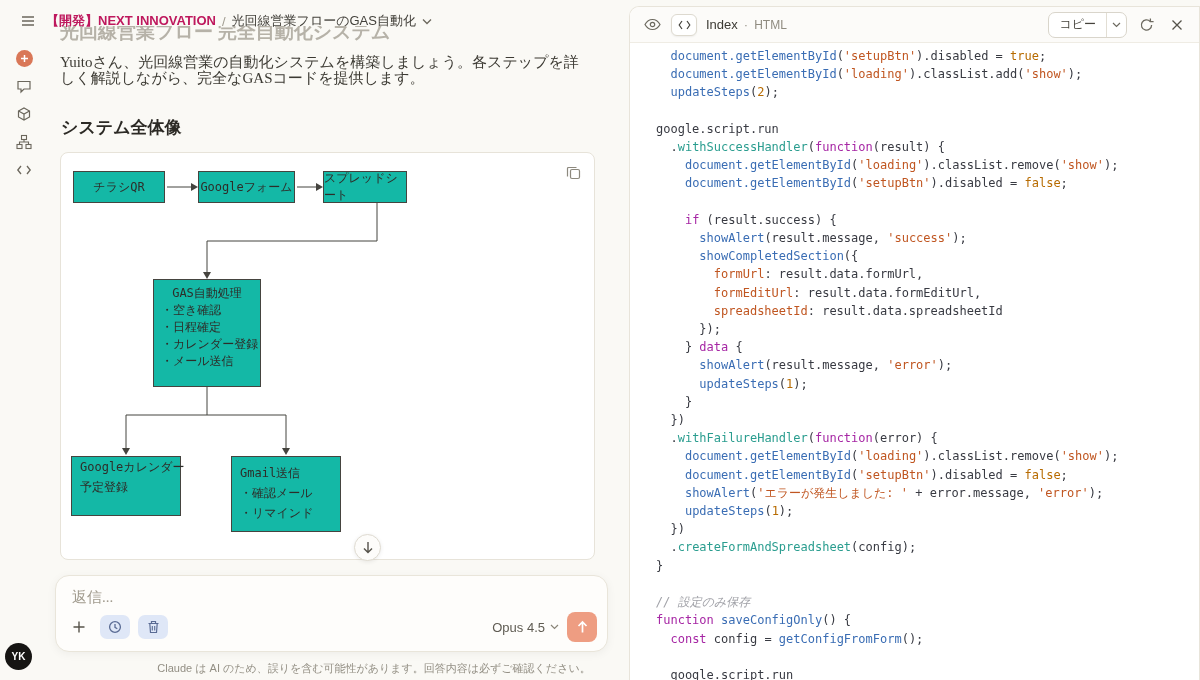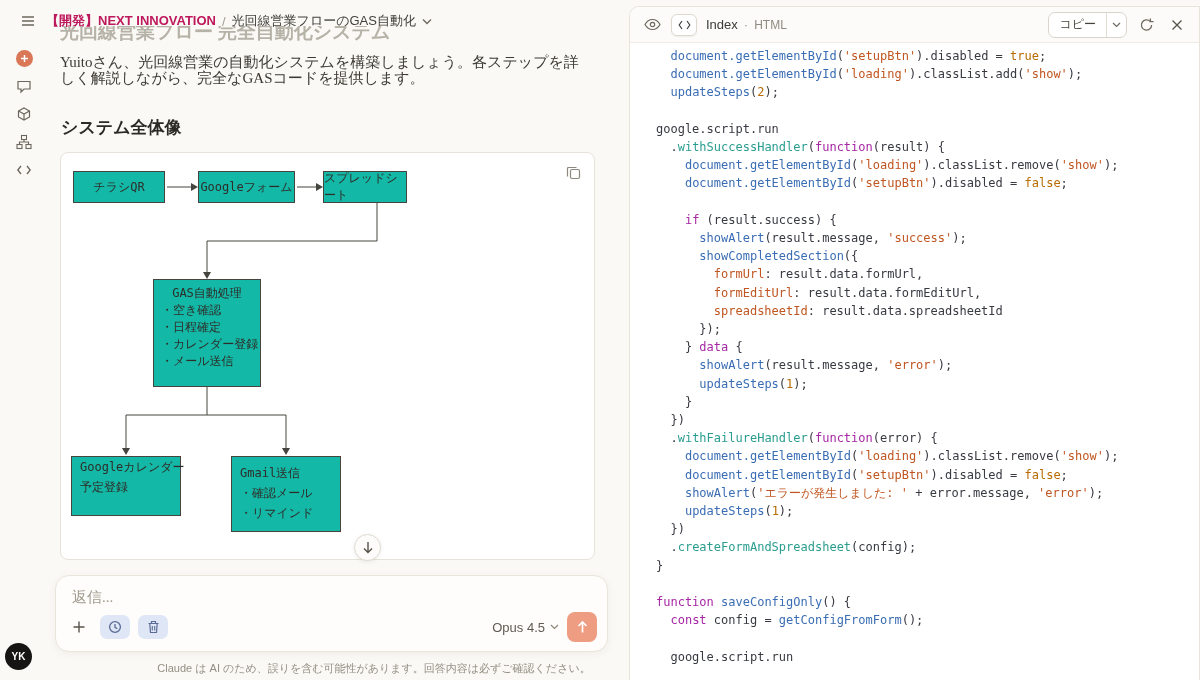--- a/index.html
+++ b/index.html
@@ -334,20 +334,21 @@
           <div class="code-line"><span class="tk-p">  })</span></div>
           <div class="code-line"><span class="tk-p">  .</span><span class="tk-t">withFailureHandler</span><span class="tk-p">(</span><span class="tk-k">function</span><span class="tk-p">(error) {</span></div>
           <div class="code-line"><span class="tk-p">    </span><span class="tk-b">document.getElementById</span><span class="tk-p">(</span><span class="tk-s">'loading'</span><span class="tk-p">).classList.remove(</span><span class="tk-s">'show'</span><span class="tk-p">);</span></div>
           <div class="code-line"><span class="tk-p">    </span><span class="tk-b">document.getElementById</span><span class="tk-p">(</span><span class="tk-s">'setupBtn'</span><span class="tk-p">).disabled = </span><span class="tk-o">false</span><span class="tk-p">;</span></div>
           <div class="code-line"><span class="tk-p">    </span><span class="tk-b">showAlert</span><span class="tk-p">(</span><span class="tk-s">'エラーが発生しました: '</span><span class="tk-p"> + error.message, </span><span class="tk-s">'error'</span><span class="tk-p">);</span></div>
           <div class="code-line"><span class="tk-p">    </span><span class="tk-b">updateSteps</span><span class="tk-p">(</span><span class="tk-o">1</span><span class="tk-p">);</span></div>
           <div class="code-line"><span class="tk-p">  })</span></div>
           <div class="code-line"><span class="tk-p">  .</span><span class="tk-t">createFormAndSpreadsheet</span><span class="tk-p">(config);</span></div>
           <div class="code-line"><span class="tk-p">}</span></div>
           <div class="code-line">&nbsp;</div>
+          <div class="code-line"><span class="tk-c">// 設定のみ保存</span></div>
           <div class="code-line"><span class="tk-k">function</span><span class="tk-p"> </span><span class="tk-b">saveConfigOnly</span><span class="tk-p">() {</span></div>
           <div class="code-line"><span class="tk-p">  </span><span class="tk-k">const</span><span class="tk-p"> config = </span><span class="tk-b">getConfigFromForm</span><span class="tk-p">();</span></div>
           <div class="code-line">&nbsp;</div>
           <div class="code-line"><span class="tk-p">  google.script.run</span></div>
         </div>
     </div>
   </div>
 
 </div>
 

